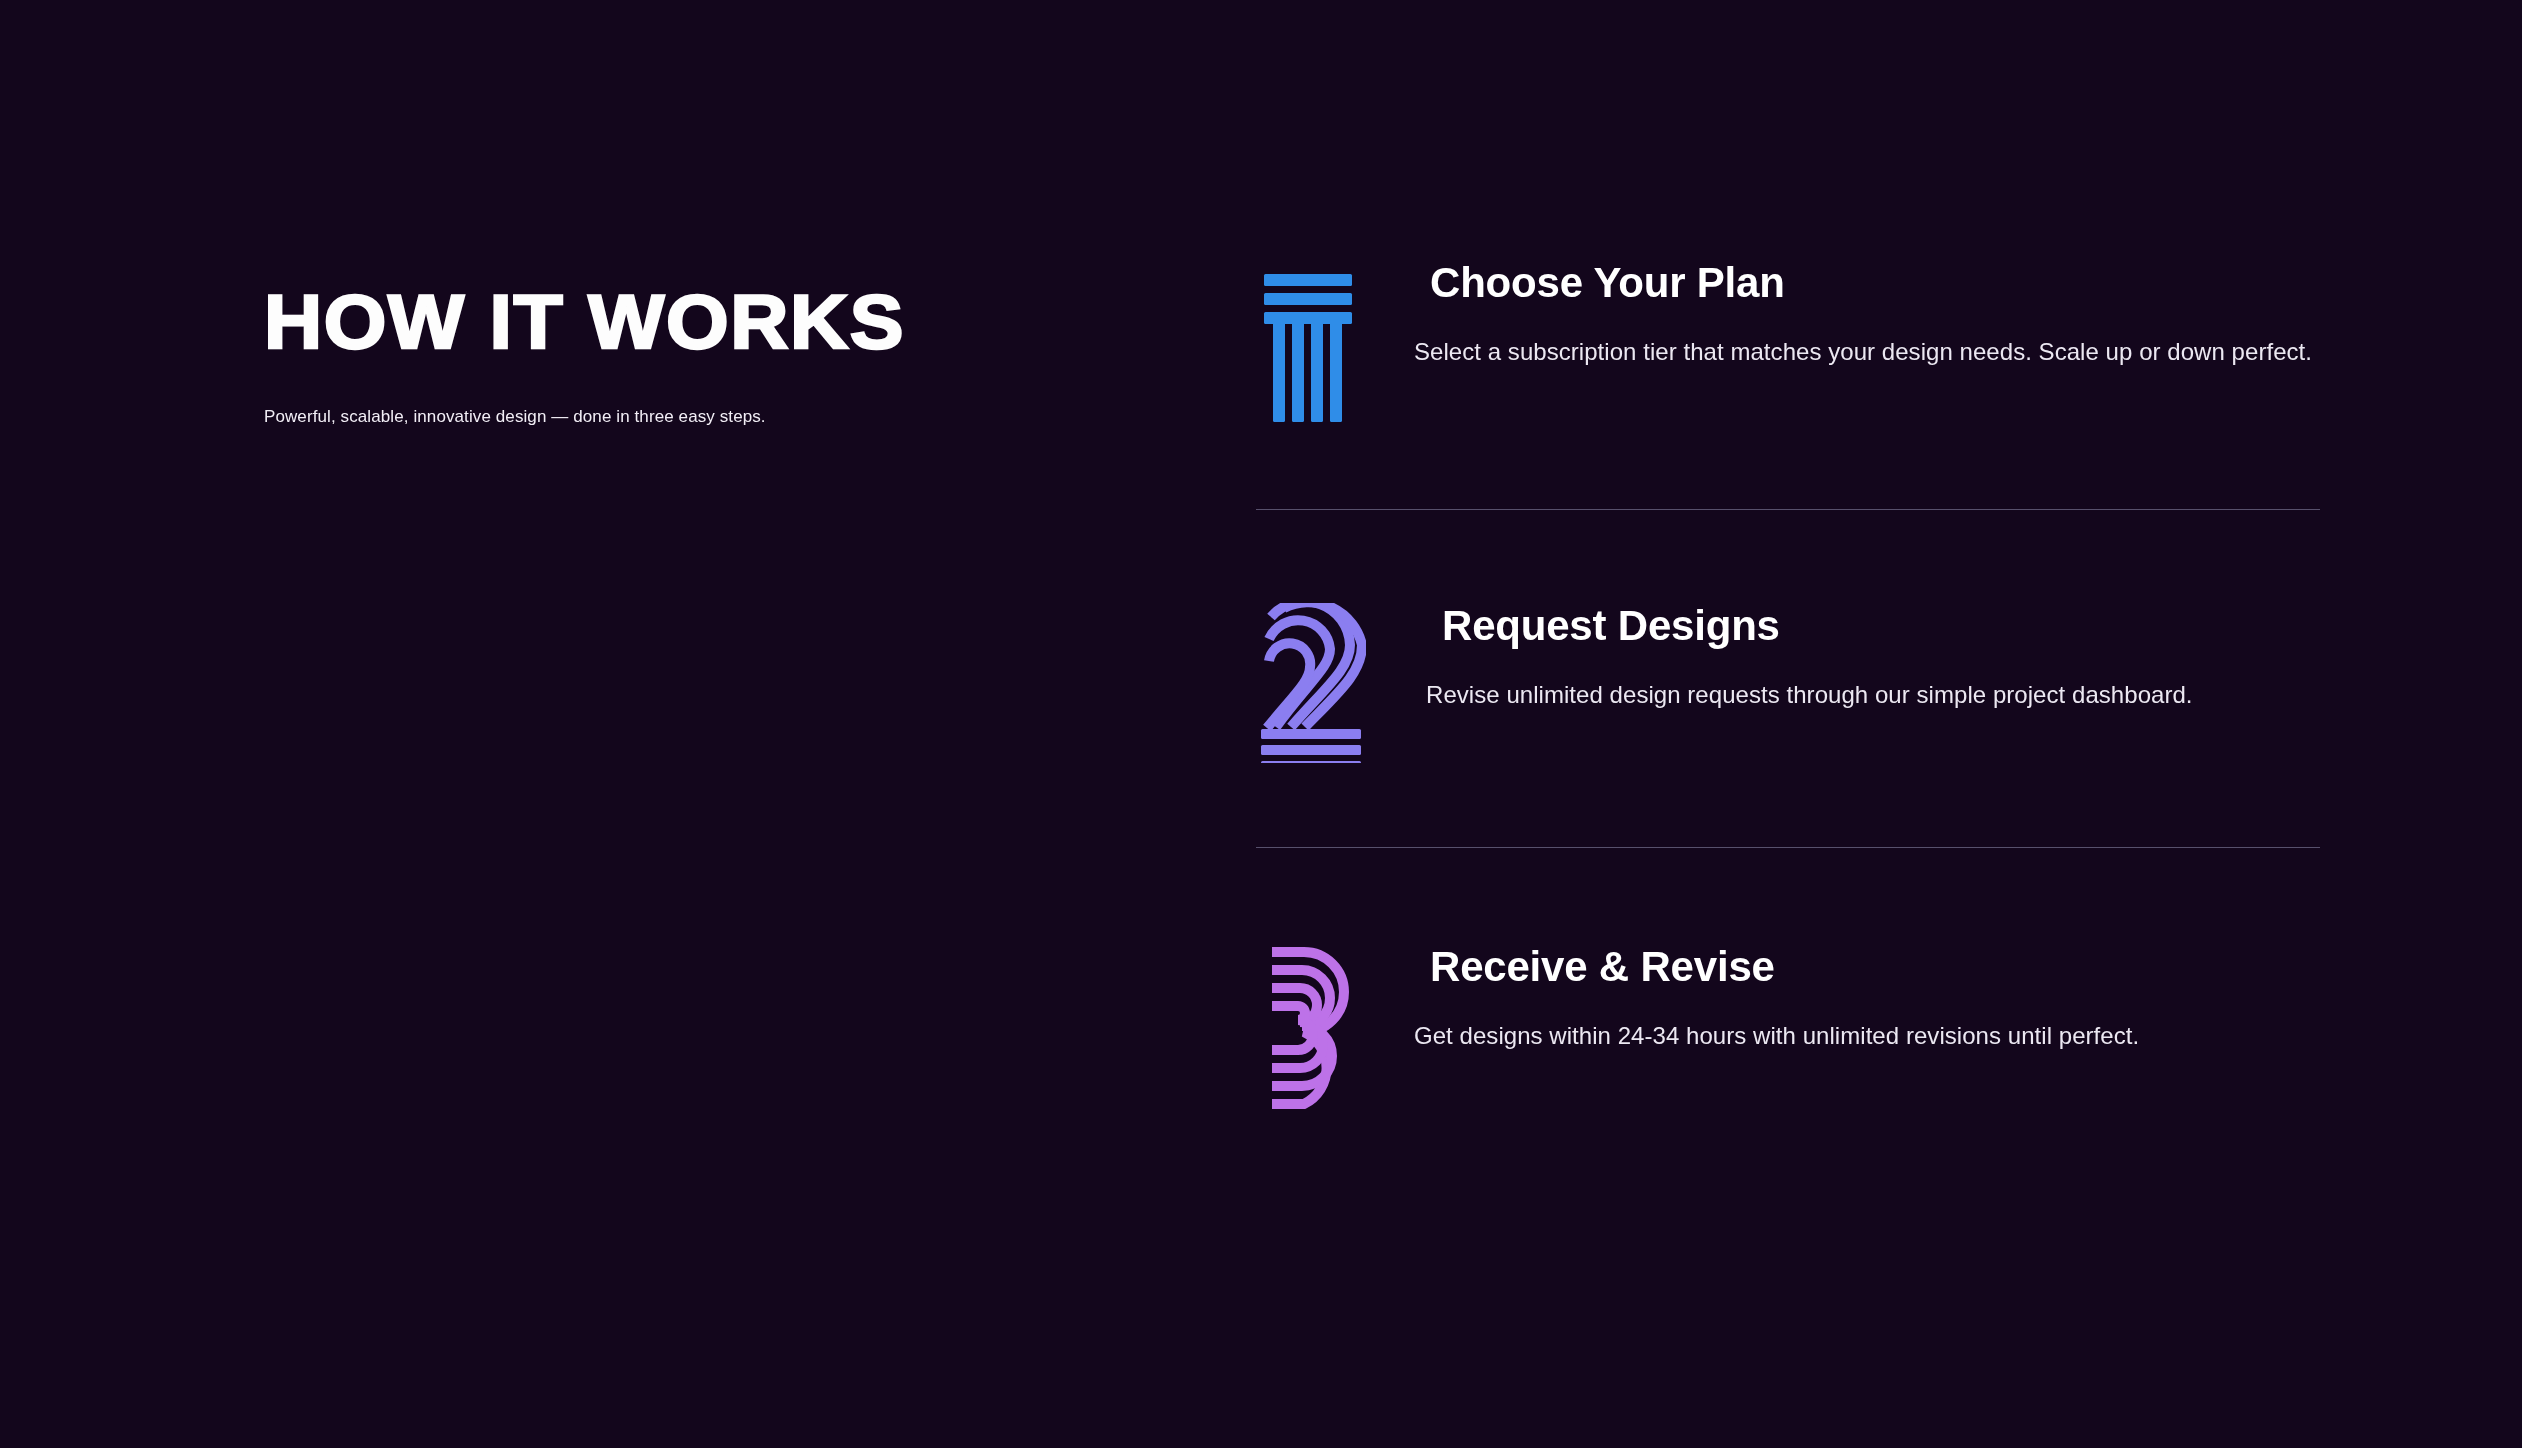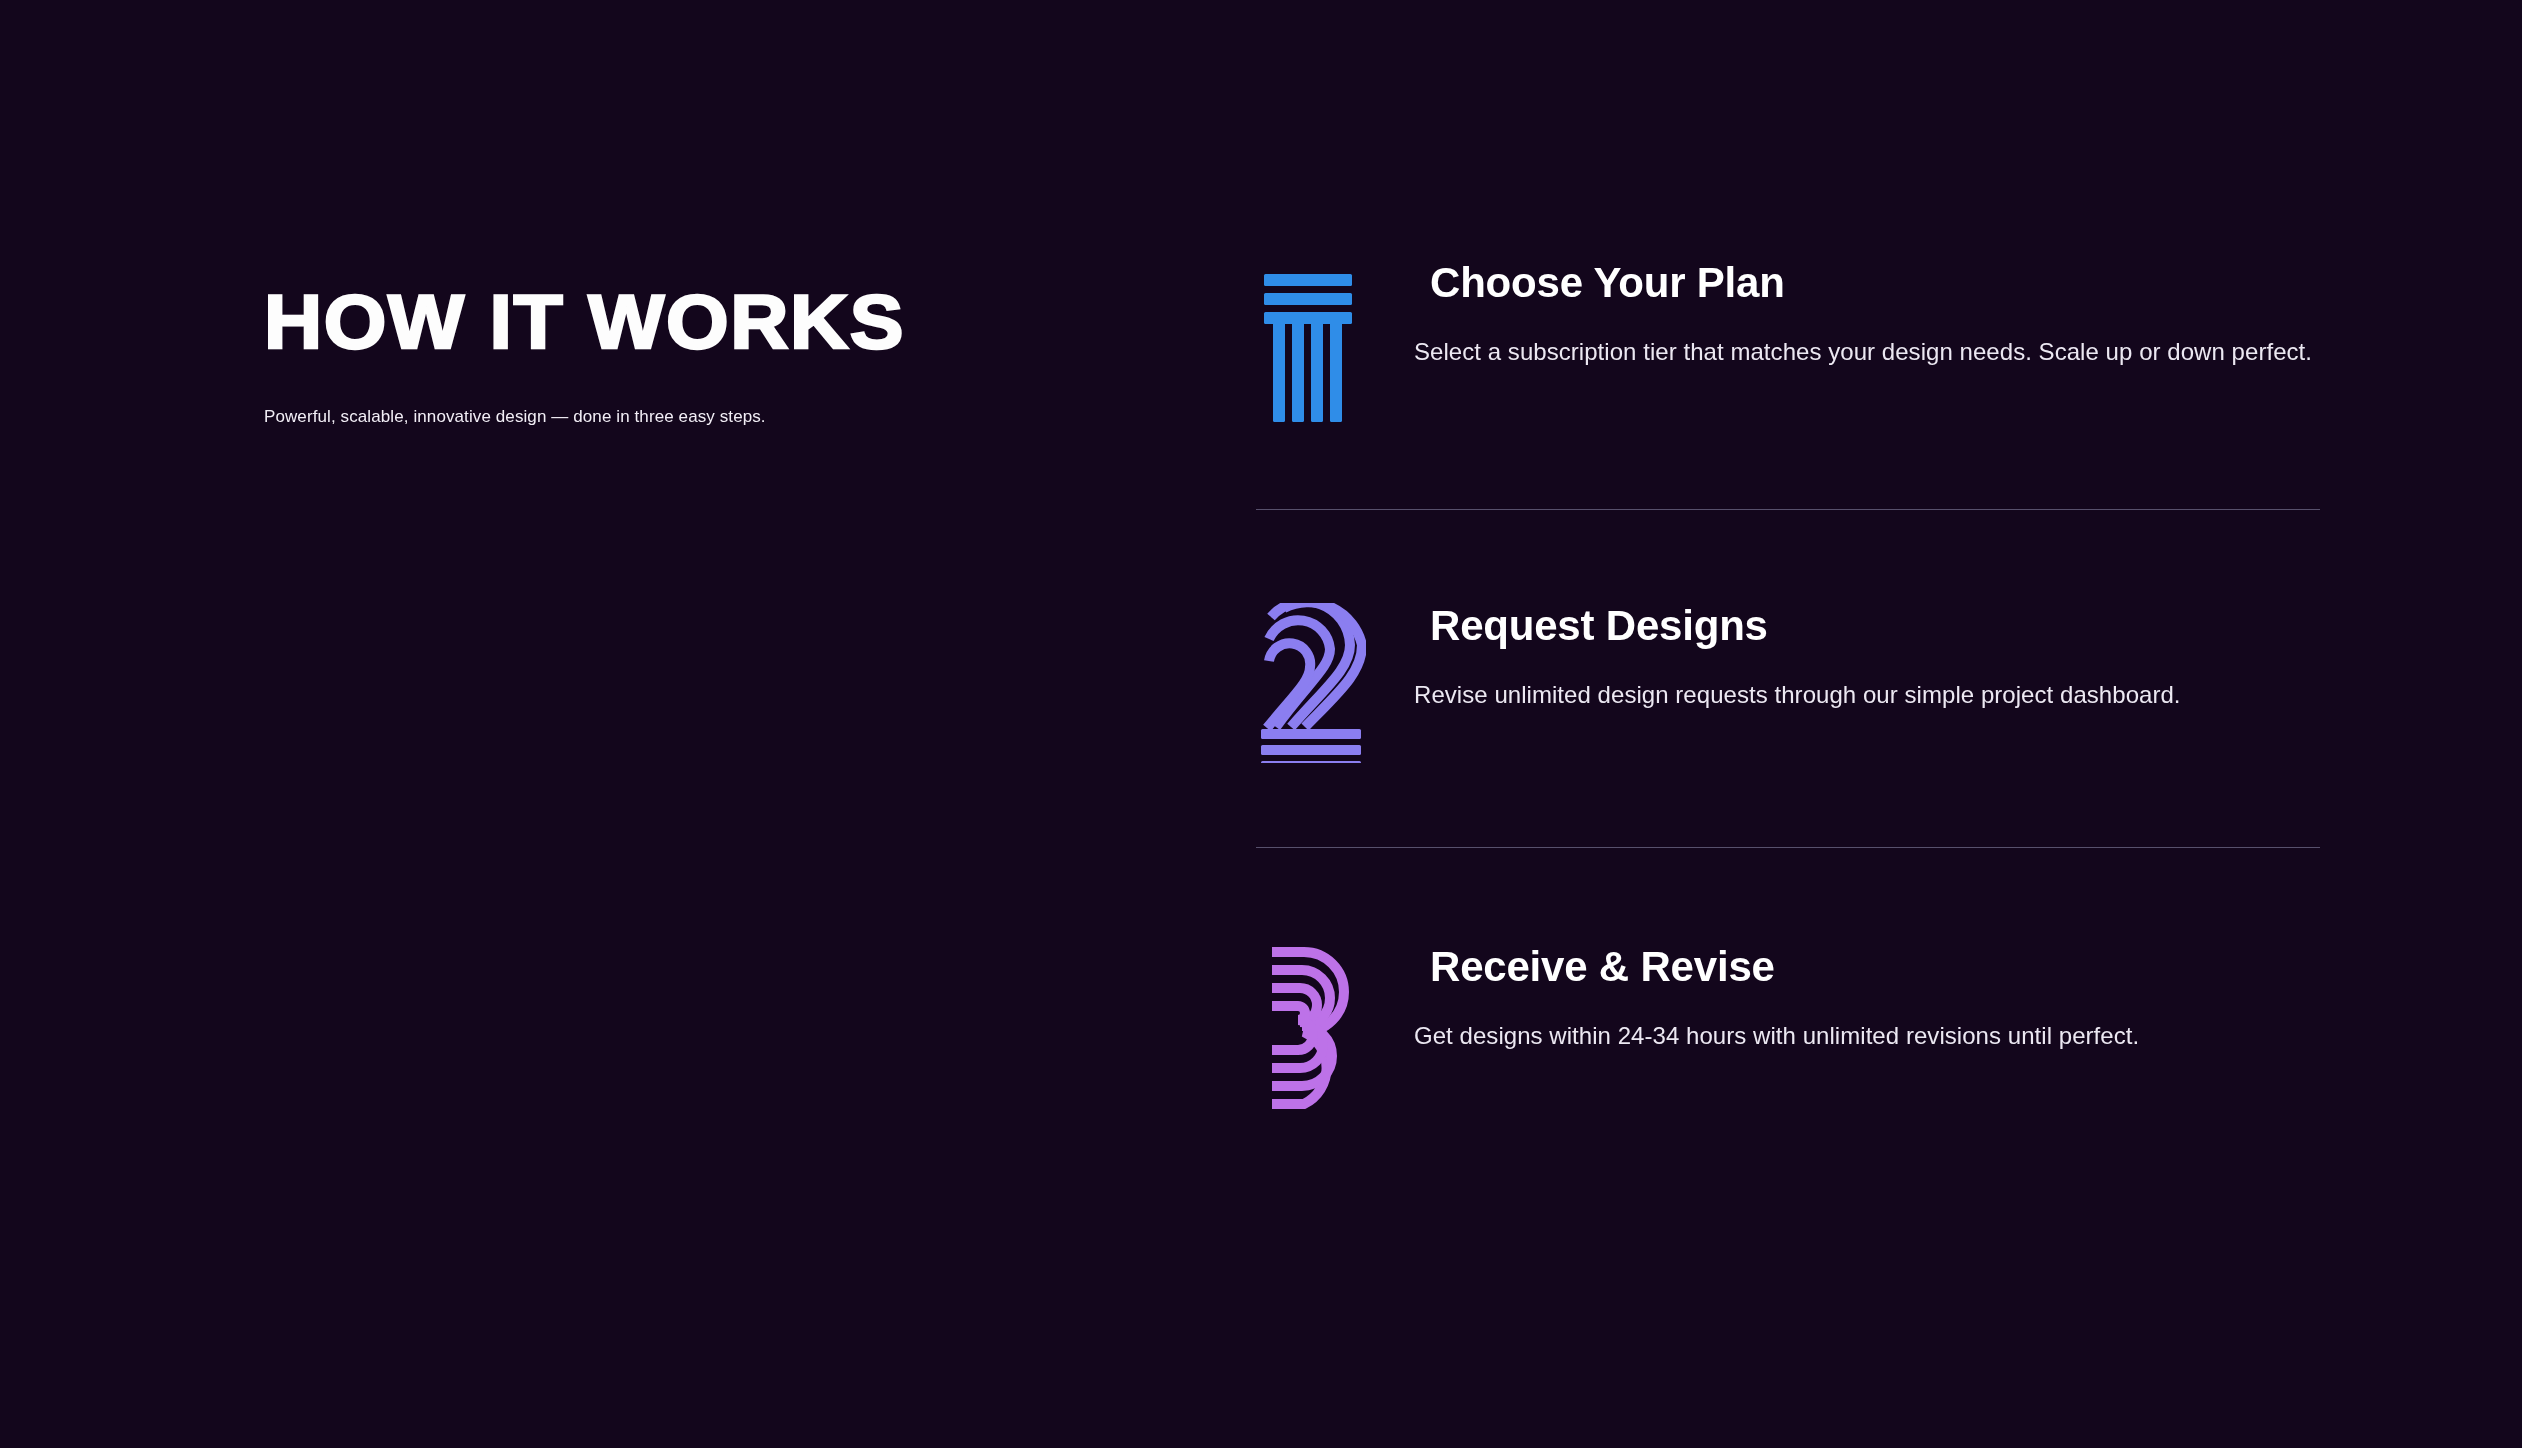--- a/index.html
+++ b/index.html
@@ -65,21 +65,21 @@
     width: 1064px;
   }
 
   .step {
     display: flex;
     align-items: flex-start;
     box-sizing: border-box;
   }
 
   .step-1 { height: 170px; padding-top: 4px; }
-  .step-2 { height: 172px; padding-top: 8px; }
+  .step-2 { height: 172px; padding-top: 8px; gap: 12px; }
   .step-3 { height: 180px; padding-top: 10px; }
 
   .step-divider {
     height: 1px;
     width: 100%;
     background: #57506c;
     margin: 0;
     border: 0;
   }
 

